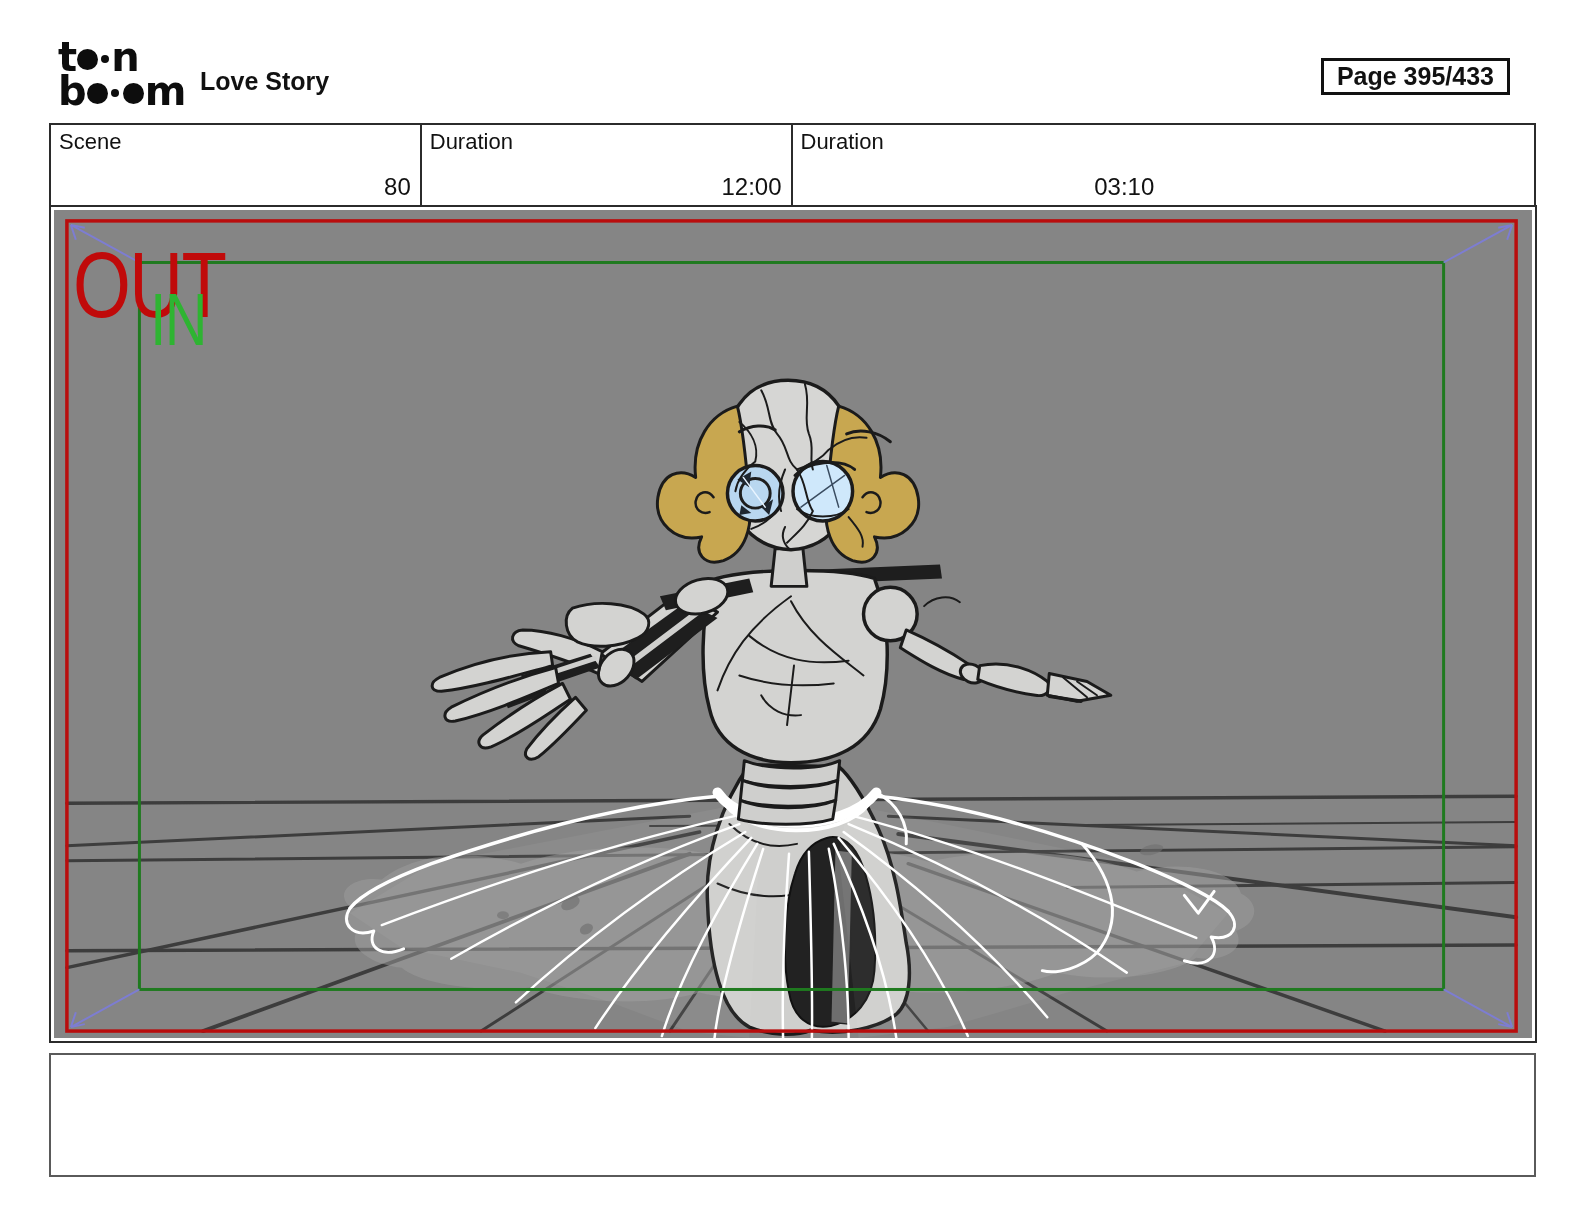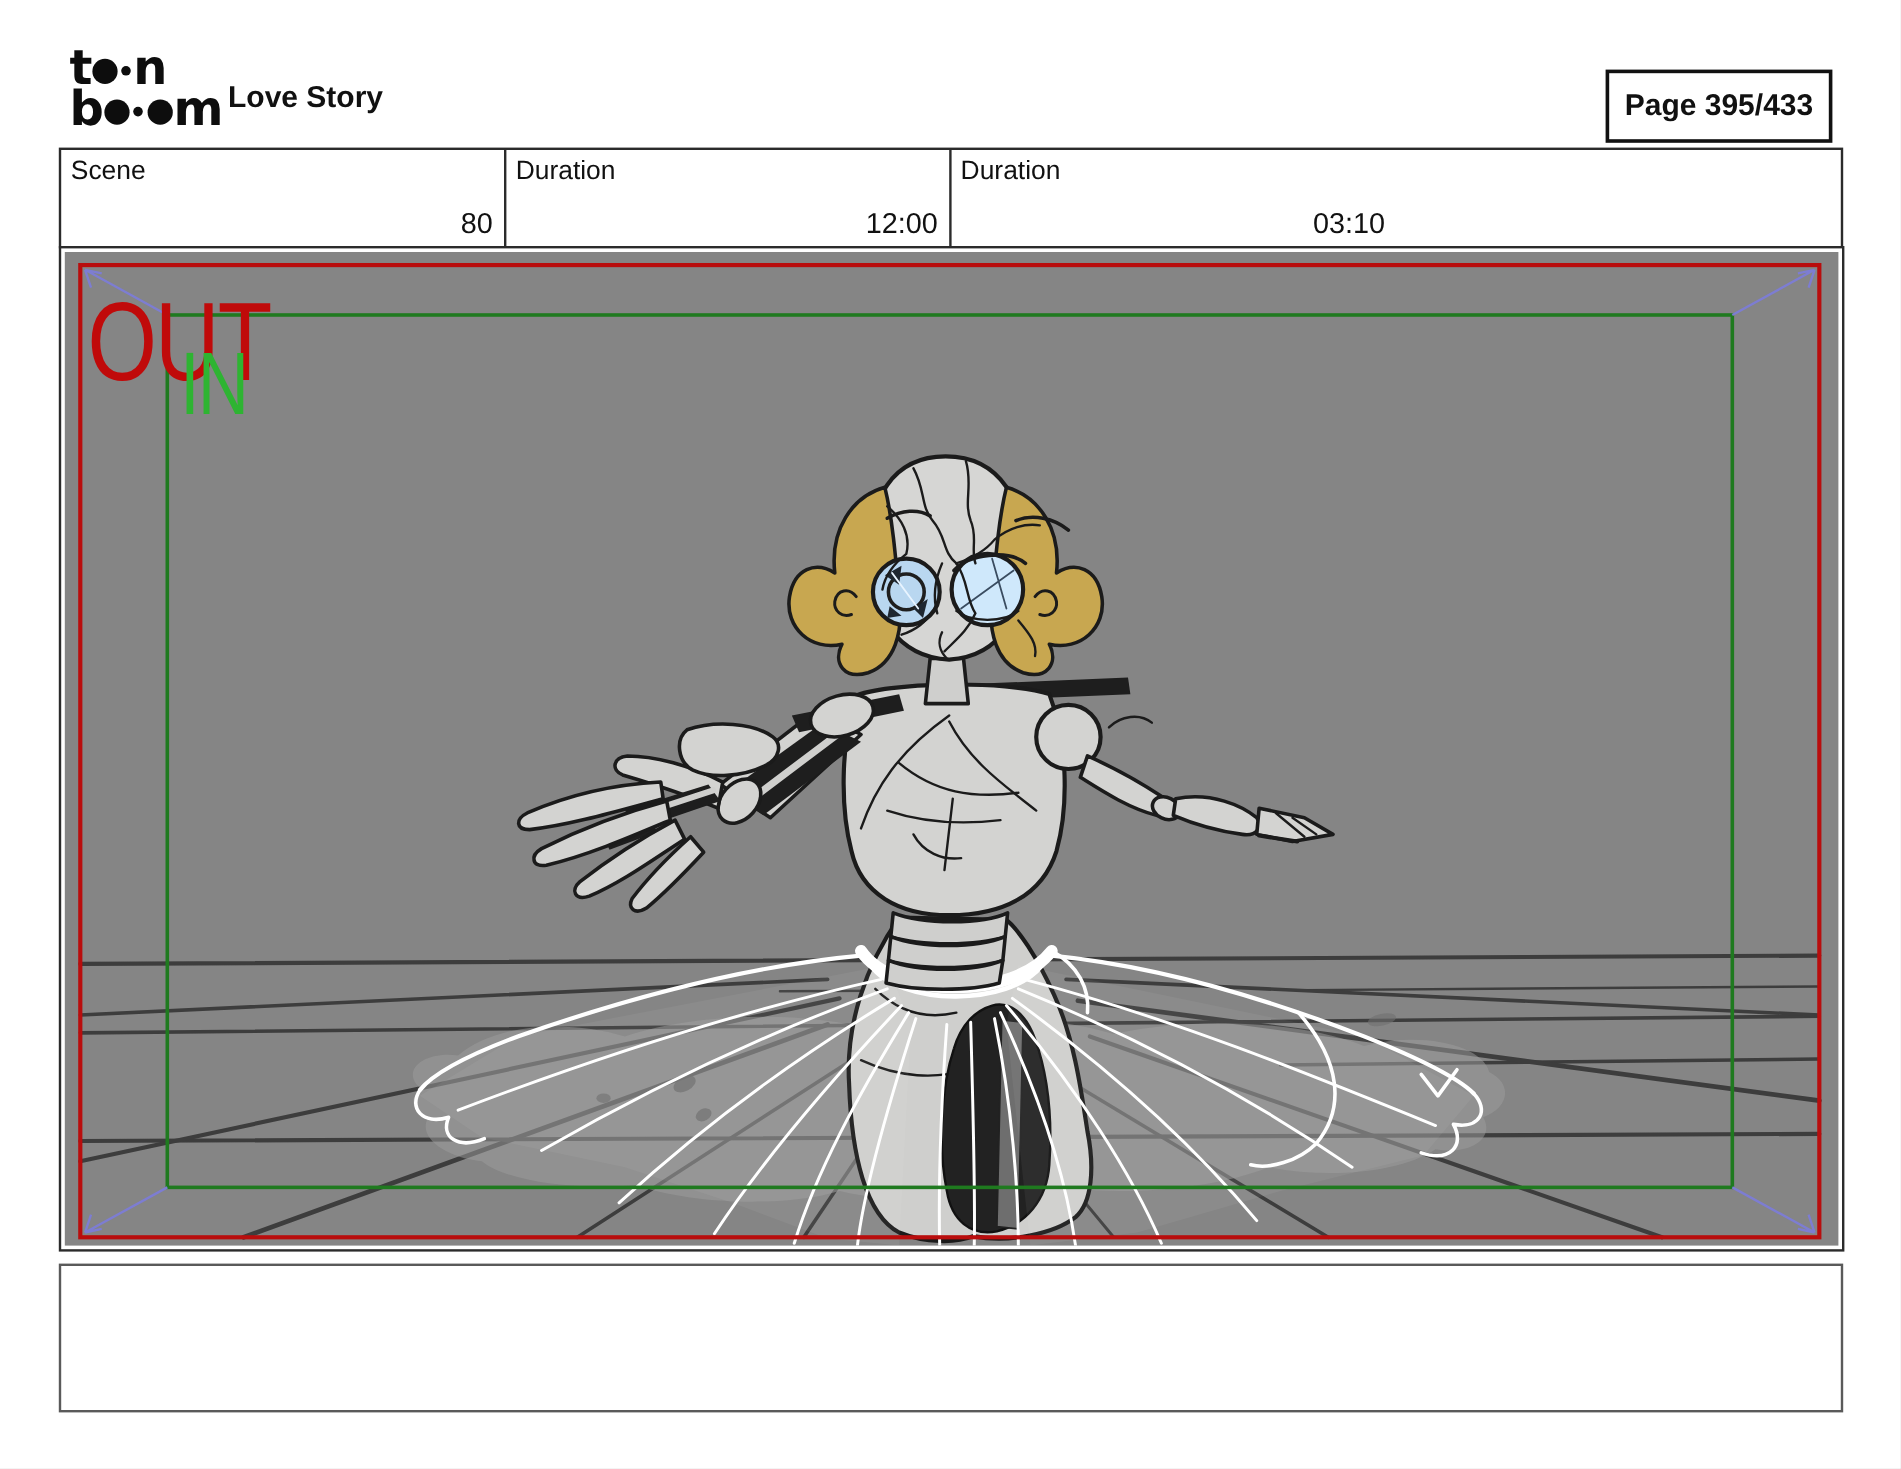--- a/index.html
+++ b/index.html
@@ -4,22 +4,22 @@
 <style>
   html,body{margin:0;padding:0;background:#e8e8e8;}
   .page{position:relative;width:1584px;height:1224px;background:#ffffff;overflow:hidden;
         font-family:"Liberation Sans",sans-serif;color:#111;}
   
   .logo{position:absolute;left:58px;top:40px;color:#0d0d0d;}
   .logo-line{display:flex;align-items:center;height:34px;font-weight:bold;font-size:40px;
              letter-spacing:-2px;line-height:34px;font-family:"DejaVu Sans",sans-serif;}
   .dot-big{width:21px;height:21px;border-radius:50%;background:#0d0d0d;display:inline-block;margin:4px 1px 0 2px;}
   .dot-small{width:8px;height:8px;border-radius:50%;background:#0d0d0d;display:inline-block;margin:4px 2px 0 2px;}
-  .doc-title{position:absolute;left:190px;top:67px;font-size:25px;font-weight:bold;}
-  .page-badge{position:absolute;right:57px;top:58px;border:3px solid #111;padding:13px 13px;
+  .doc-title{position:absolute;left:200px;top:67px;font-size:25px;font-weight:bold;}
+  .page-badge{position:absolute;right:74px;top:58px;border:3px solid #111;padding:1px 13px;
               font-size:25px;font-weight:bold;background:#fff;}
   
   .info-table{position:absolute;left:49px;top:123px;width:1487px;height:84px;border:2px solid #2b2b2b;
               box-sizing:border-box;display:grid;grid-template-columns:1fr 1fr 1fr 1fr;background:#fff;}
   .info-cell{position:relative;border-right:2px solid #2b2b2b;box-sizing:border-box;}
   .info-cell:last-child{border-right:none;}
   .info-label{position:absolute;left:8px;top:4px;font-size:22px;}
   .info-value{position:absolute;right:9px;bottom:4px;font-size:24px;}
   
   .panel{position:absolute;left:49px;top:205px;width:1488px;height:838px;border:2px solid #2b2b2b;

